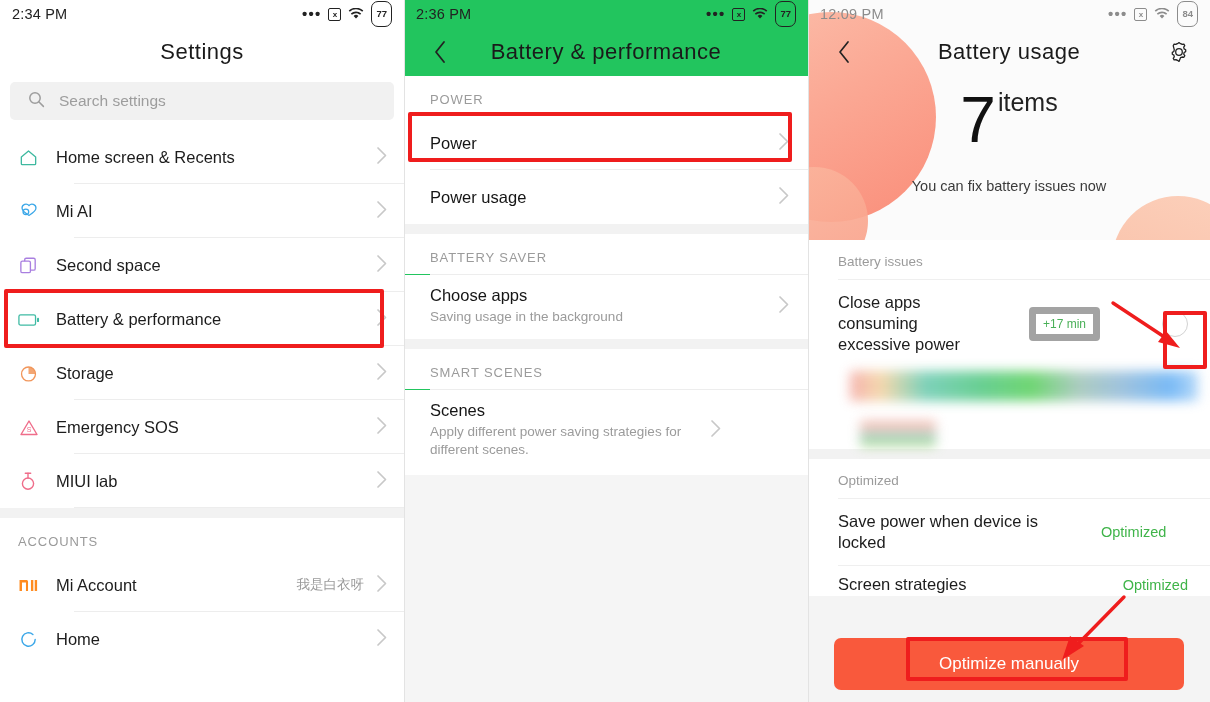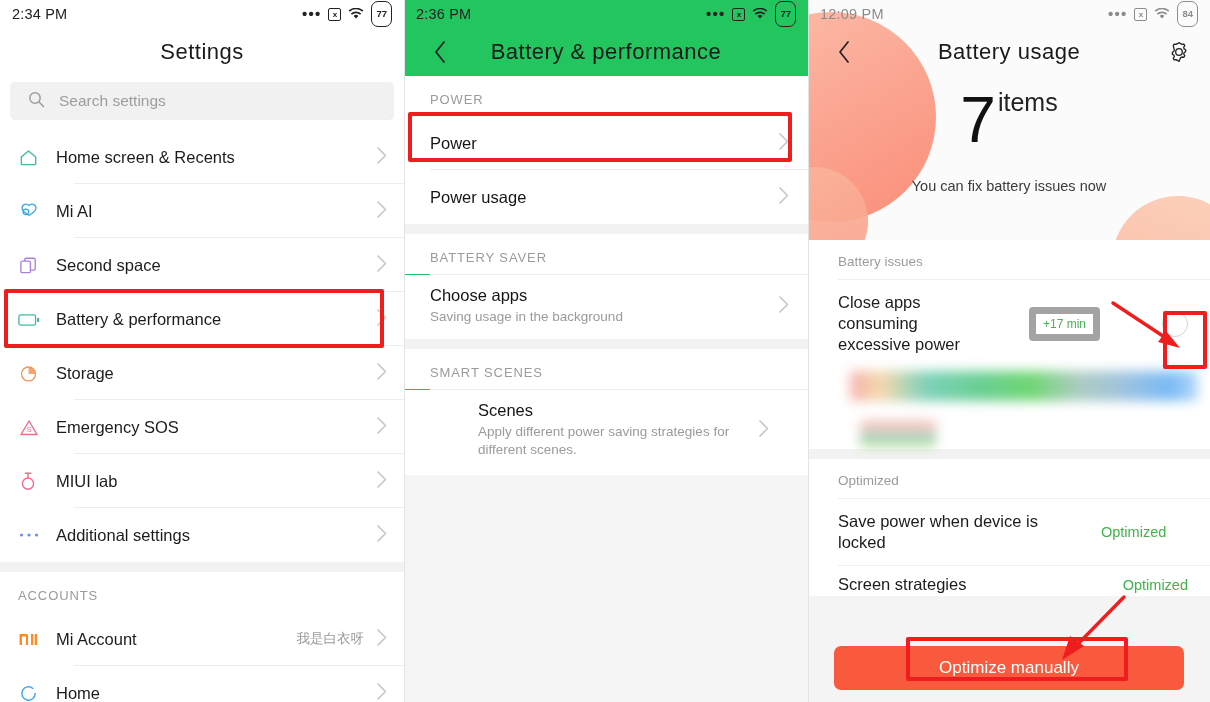--- a/index.html
+++ b/index.html
@@ -134,21 +134,21 @@
     margin-left: 12px; margin-right: 12px;
   }
   .blur-bar2 {
     height: 26px; width: 76px; border-radius: 3px; filter: blur(6px); opacity: .8;
     margin: 20px 0 0 22px;
     background: linear-gradient(180deg,#f0a39b 0%, #eabfab 30%, #9fc8cf 55%, #89cf7f 80%, #cfe3a6 100%);
   }
 
   .btn-wrap { position: absolute; left: 0; right: 0; bottom: 12px; padding: 0 26px; }
   .btn-primary {
-    height: 44px; border-radius: 7px; background: #f9593c;
+    height: 52px; border-radius: 7px; background: #f9593c;
     color: #fff; font-size: 17px; display: flex; align-items: center; justify-content: center;
   }
 
   
   .hl { position: absolute; border: 4px solid #ef1d1d; border-radius: 2px; pointer-events: none; z-index: 40; }
   .arrow { position: absolute; z-index: 41; pointer-events: none; }
 
   .panel-divider { position:absolute; top:0; bottom:0; width:1px; background:#e3e3e3; z-index: 20; }
 </style>
 </head>
@@ -295,35 +295,20 @@
       </span>
       <span class="lbl">MIUI lab</span>
       <span class="chev">
         <svg width="12" height="19" viewBox="0 0 12 19">
             <polyline points="2,2 9.5,9.5 2,17" fill="none" stroke="#c8c8c8" stroke-width="1.7" stroke-linecap="round" stroke-linejoin="round"></polyline>
           </svg>
       </span>
       <div class="divider"></div>
     </div>
 
-    <div class="row">
-      <span class="ico">
-        <svg width="22" height="8" viewBox="0 0 22 8">
-          <circle cx="3.5" cy="4" r="1.6" fill="#6c8ff0"></circle>
-            <circle cx="11" cy="4" r="1.6" fill="#6c8ff0"></circle>
-            <circle cx="18.5" cy="4" r="1.6" fill="#6c8ff0"></circle>
-        </svg>
-      </span>
-      <span class="lbl">Additional settings</span>
-      <span class="chev">
-        <svg width="12" height="19" viewBox="0 0 12 19">
-            <polyline points="2,2 9.5,9.5 2,17" fill="none" stroke="#c8c8c8" stroke-width="1.7" stroke-linecap="round" stroke-linejoin="round"></polyline>
-          </svg>
-      </span>
-    </div>
 
     <div class="sep-block"></div>
 
     <div class="group-hd">ACCOUNTS</div>
 
     <div class="row">
       <span class="ico">
         <svg width="21" height="17" viewBox="0 0 22 18">
           <path d="M1.5 3.2h7.2c1.1 0 1.8.7 1.8 1.8v9.8H8.3V5.9H4.1v8.9H1.5z" fill="#ff8b1f"></path>
           <rect x="13.6" y="3.2" width="2.5" height="11.6" fill="#ff8b1f"></rect>
@@ -426,21 +411,21 @@
             </svg>
         </span>
       </div>
 
       <div class="sep-block"></div>
 
       <div class="mgroup-hd">SMART SCENES</div>
       <div class="mdiv" style="position:relative;left:26px;height:1px;background:#ededed;"></div>
 
       <div class="mrow" style="padding-top:11px;padding-bottom:15px;">
-        <div class="txt" style="max-width:280px;margin-left:48px;">
+        <div class="txt" style="max-width:280px;">
           <div class="t1">Scenes</div>
           <div class="t2">Apply different power saving strategies for different scenes.</div>
         </div>
         <span class="chev">
           <svg width="12" height="19" viewBox="0 0 12 19">
               <polyline points="2,2 9.5,9.5 2,17" fill="none" stroke="#c8c8c8" stroke-width="1.7" stroke-linecap="round" stroke-linejoin="round"></polyline>
             </svg>
         </span>
       </div>
     </div>

